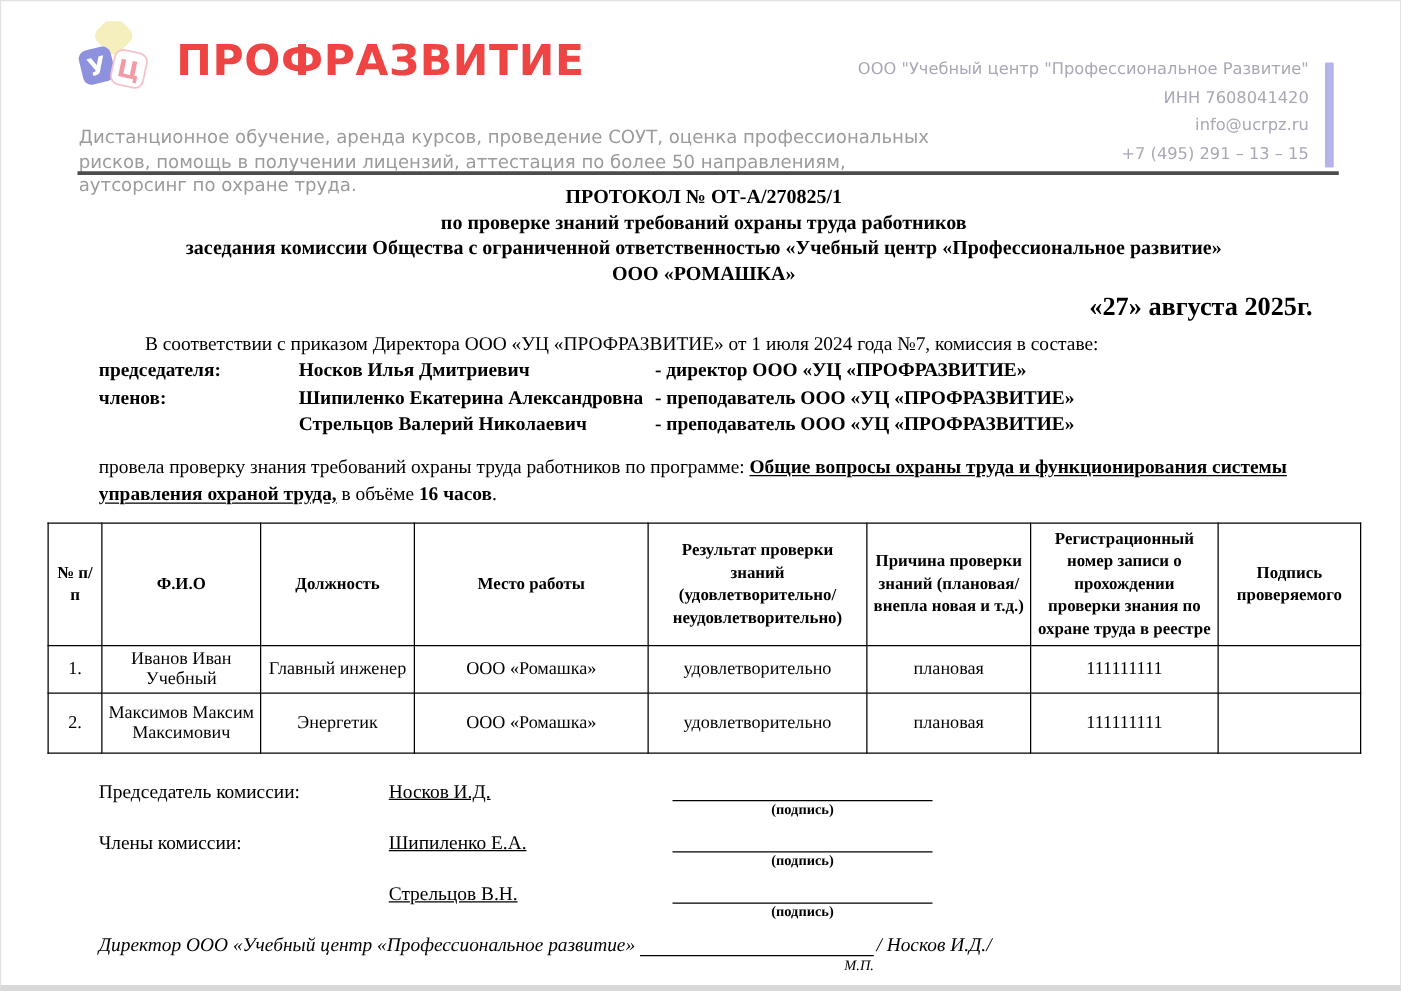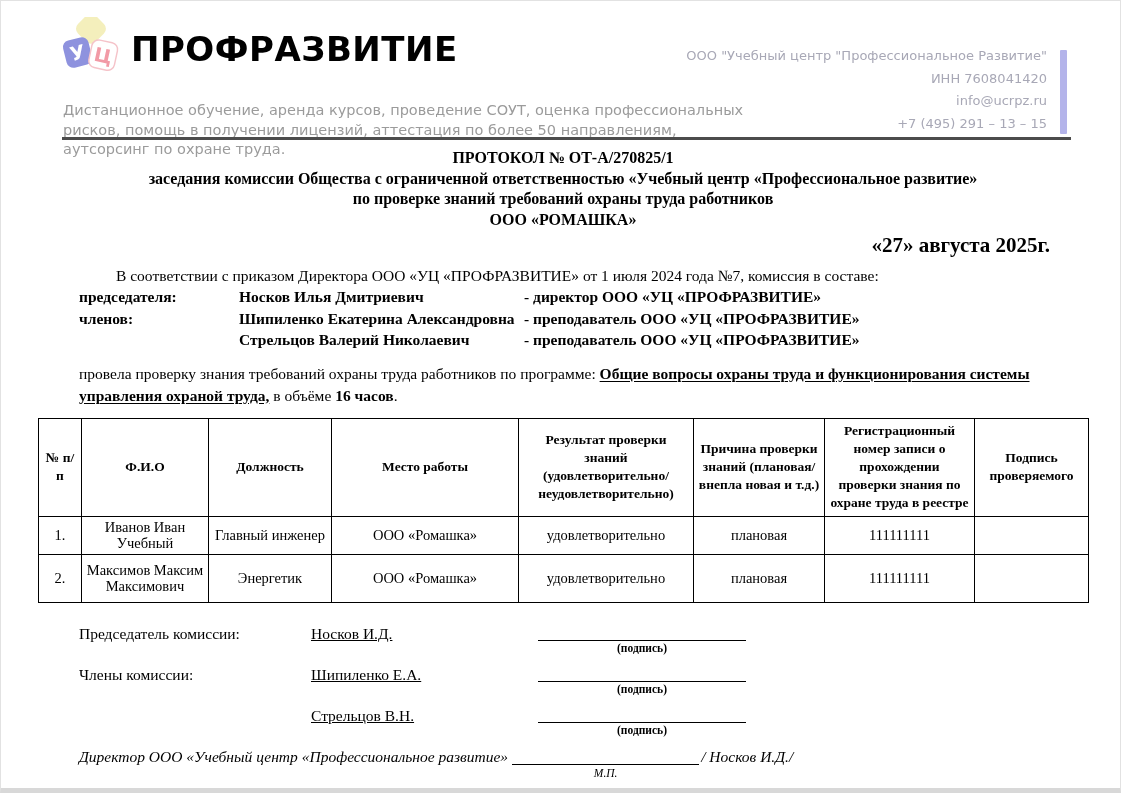--- a/index.html
+++ b/index.html
@@ -12,22 +12,22 @@
     border: 1px solid #e2e2e2;
     border-bottom: 5px solid #d8d8d8;
     overflow: hidden;
     font-family: "Liberation Serif", serif;
     color: #000;
   }
   
   .letterhead { position: absolute; left: 0; top: 0; width: 100%; height: 146px;
     font-family: "DejaVu Sans", "Liberation Sans", sans-serif; }
   .logo-icon { position: absolute; left: 60px; top: 16px; }
-  .brand { position: absolute; left: 130px; top: 28px;
-    font-size: 34px; font-weight: bold; color: #000000; letter-spacing: 0.5px; }
+  .brand { position: absolute; left: 140px; top: 28px;
+    font-size: 34px; font-weight: bold; color: #ef4444; letter-spacing: 0.5px; }
   .contact { position: absolute; right: 73px; top: 44px; text-align: right;
     color: #a8a8b6; font-size: 13px; line-height: 22.5px; }
   .contact-bar { position: absolute; right: 53px; top: 49px; width: 7px; height: 84px;
     background: #b4b4ea; border-radius: 1px; }
   .tagline { position: absolute; left: 62px; top: 100px;
     color: #9b9b9b; font-size: 14.5px; line-height: 19.5px; }
   .head-divider { position: absolute; left: 61px; top: 136px; width: 1009px; height: 3px;
     background: #4c4c4c; }
   
   .doc { position: absolute; left: 37px; top: 147px; width: 1050px; }
@@ -53,21 +53,21 @@
   .sigs { margin: 22px 0 0 41px; font-size: 15.5px; }
   .sig-row { display: flex; align-items: flex-start; margin-bottom: 12px; }
   .sig-label { width: 232px; flex: 0 0 232px; }
   .sig-name  { width: 227px; flex: 0 0 227px; text-decoration: underline; }
   .sig-line-block { width: 208px; flex: 0 0 208px; }
   .sig-line { height: 16px; border-bottom: 1.6px solid #000; }
   .sig-caption { text-align: center; font-size: 11.5px; margin-top: 1px; font-weight: bold; }
   .director-row { display: flex; align-items: flex-start; margin: 3px 0 0 41px; font-size: 15.5px; font-style: italic; }
   .dir-line { width: 187px; flex: 0 0 187px; height: 17px; border-bottom: 1.6px solid #000;
     position: relative; margin: 0 2px 0 4px; }
-  .seal { position: absolute; left: 0; right: 0; top: 19px; text-align: center; font-size: 11.5px; }
+  .seal { position: absolute; left: 0; right: 0; top: 19px; text-align: right; font-size: 11.5px; }
 </style>
 </head>
 <body>
 
 <div class="page">
 
   <div class="letterhead">
     <div class="logo-icon">
       <svg width="58" height="62" viewBox="0 0 60 64">
         <rect x="18" y="-1" width="26" height="26" rx="7" transform="rotate(45 31 12)" fill="#f4efbc"></rect>
@@ -96,22 +96,22 @@
       <div>рисков, помощь в получении лицензий, аттестация по более 50 направлениям,</div>
       <div>аутсорсинг по охране труда.</div>
     </div>
     <div class="head-divider"></div>
   </div>
 
   <div class="doc">
 
     <div class="title-block">
       <div>ПРОТОКОЛ № ОТ-А/270825/1</div>
+      <div>по проверке знаний требований охраны труда работников</div>
       <div>заседания комиссии Общества с ограниченной ответственностью «Учебный центр «Профессиональное развитие»</div>
-      <div>по проверке знаний требований охраны труда работников</div>
       <div>ООО «РОМАШКА»</div>
     </div>
     <div class="doc-date">«27» августа 2025г.</div>
 
     <div class="intro">В соответствии с приказом Директора ООО «УЦ «ПРОФРАЗВИТИЕ» от 1 июля 2024 года №7, комиссия в составе:</div>
 
     <div class="commission">
       <div class="commission-row">
         <div class="commission-role">председателя:</div>
         <div class="commission-name">Носков Илья Дмитриевич</div>

